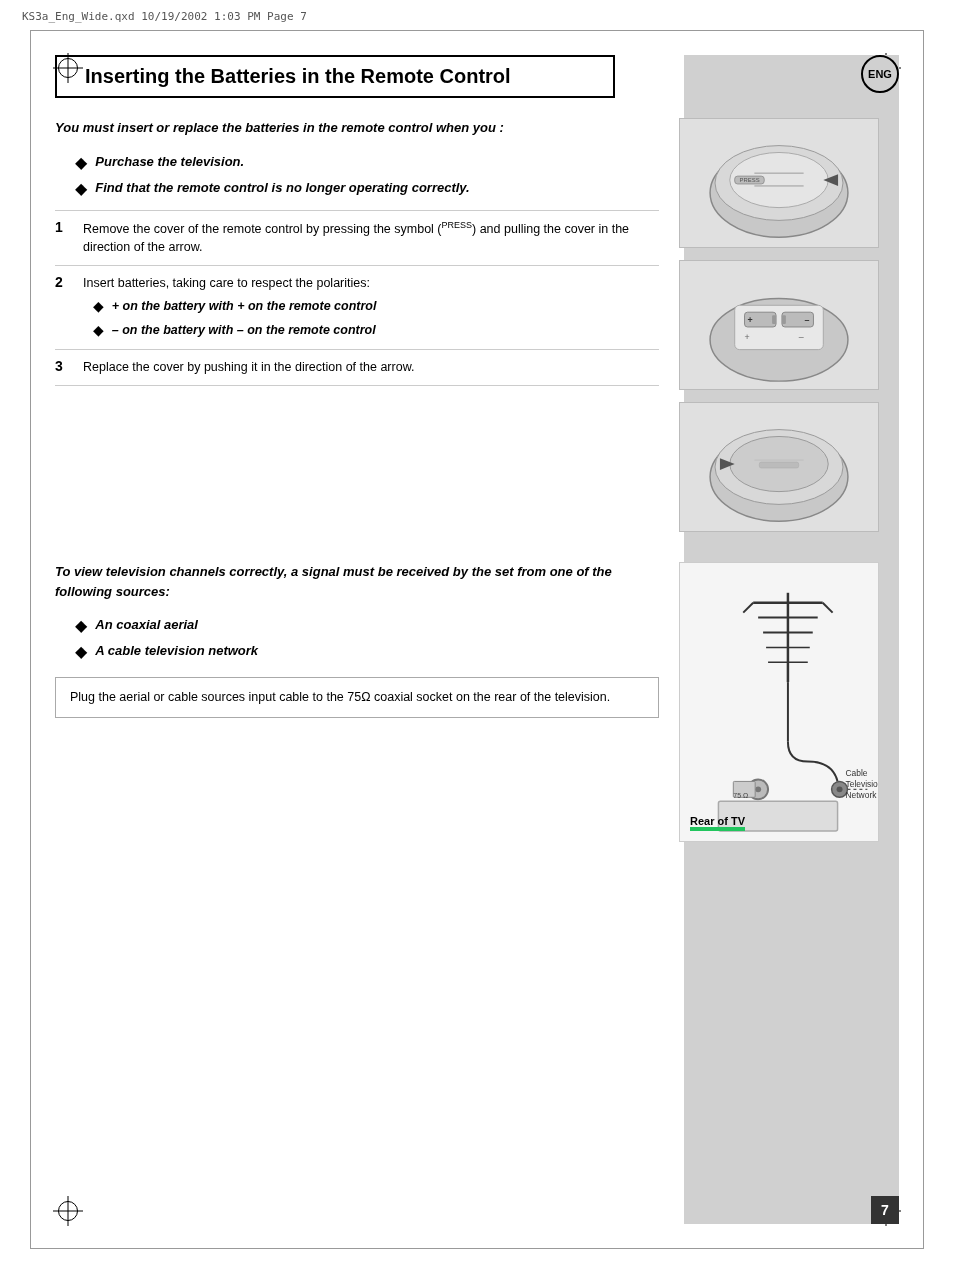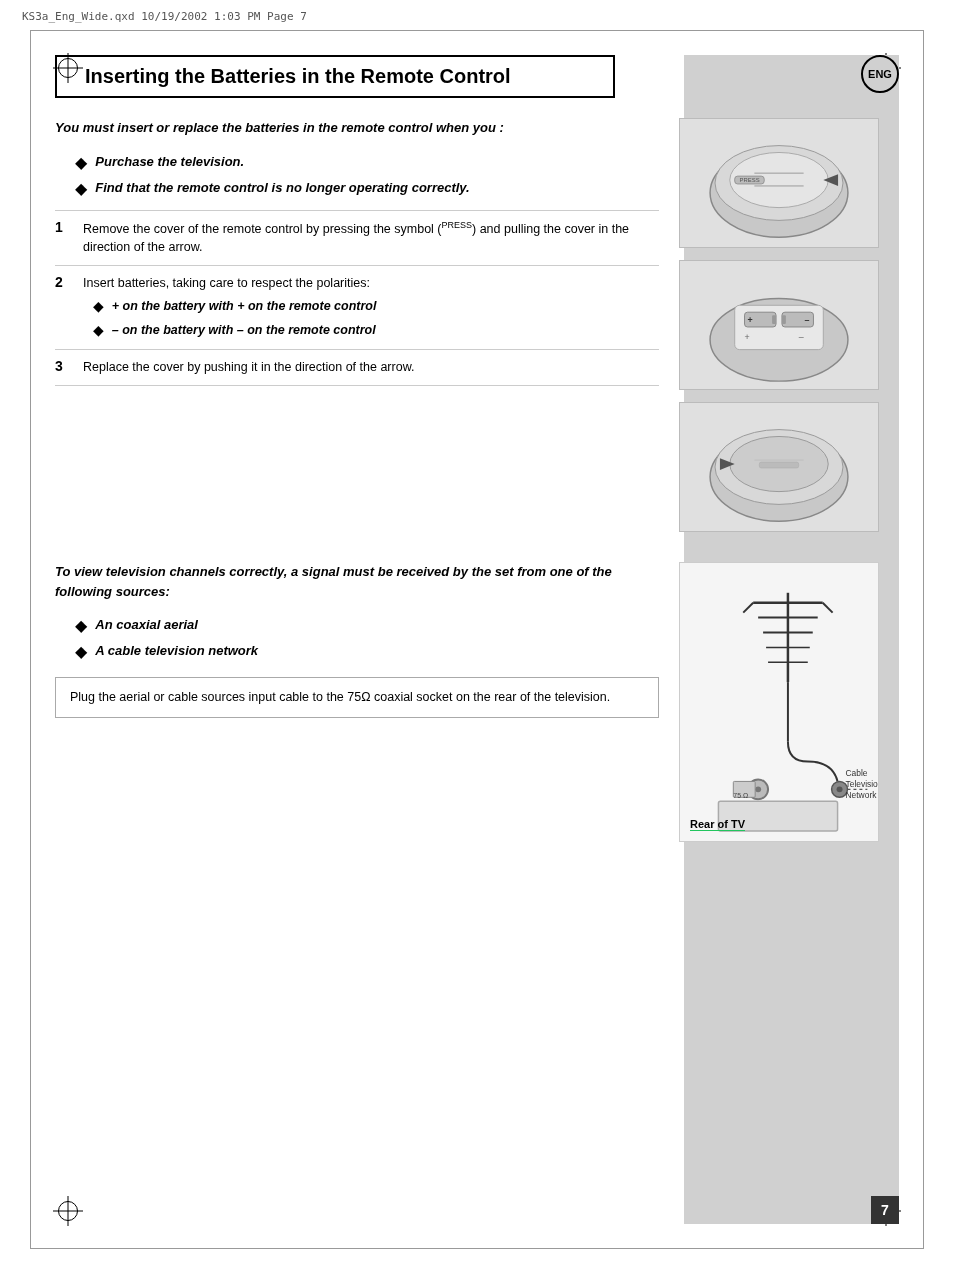--- a/index.html
+++ b/index.html
@@ -434,21 +434,21 @@
 
             <rect x="40" y="240" width="120" height="30" rx="2" fill="#ddd" stroke="#aaa" stroke-width="1.5"></rect>
 
             <text x="55" y="237" font-size="7" fill="#444" font-family="Arial">75 Ω</text>
 
             <text x="168" y="215" font-size="8.5" fill="#333" font-family="Arial">Cable</text>
             <text x="168" y="226" font-size="8.5" fill="#333" font-family="Arial">Television</text>
             <text x="168" y="237" font-size="8.5" fill="#333" font-family="Arial">Network</text>
           </svg>
 
-          <div style="position:absolute; bottom:10px; left:10px; font-size:11px; font-weight:bold; border-bottom: 1px solid #22c55e;">Rear of TV</div>
+          <div style="position:absolute; bottom:10px; left:10px; font-size:11px; font-weight:bold; border-bottom: 4px solid #22c55e;">Rear of TV</div>
         </div>
       </div>
     </div>
   </div>
 
   <div class="page-number">7</div>
 
 </div>
 
 </body></html>

